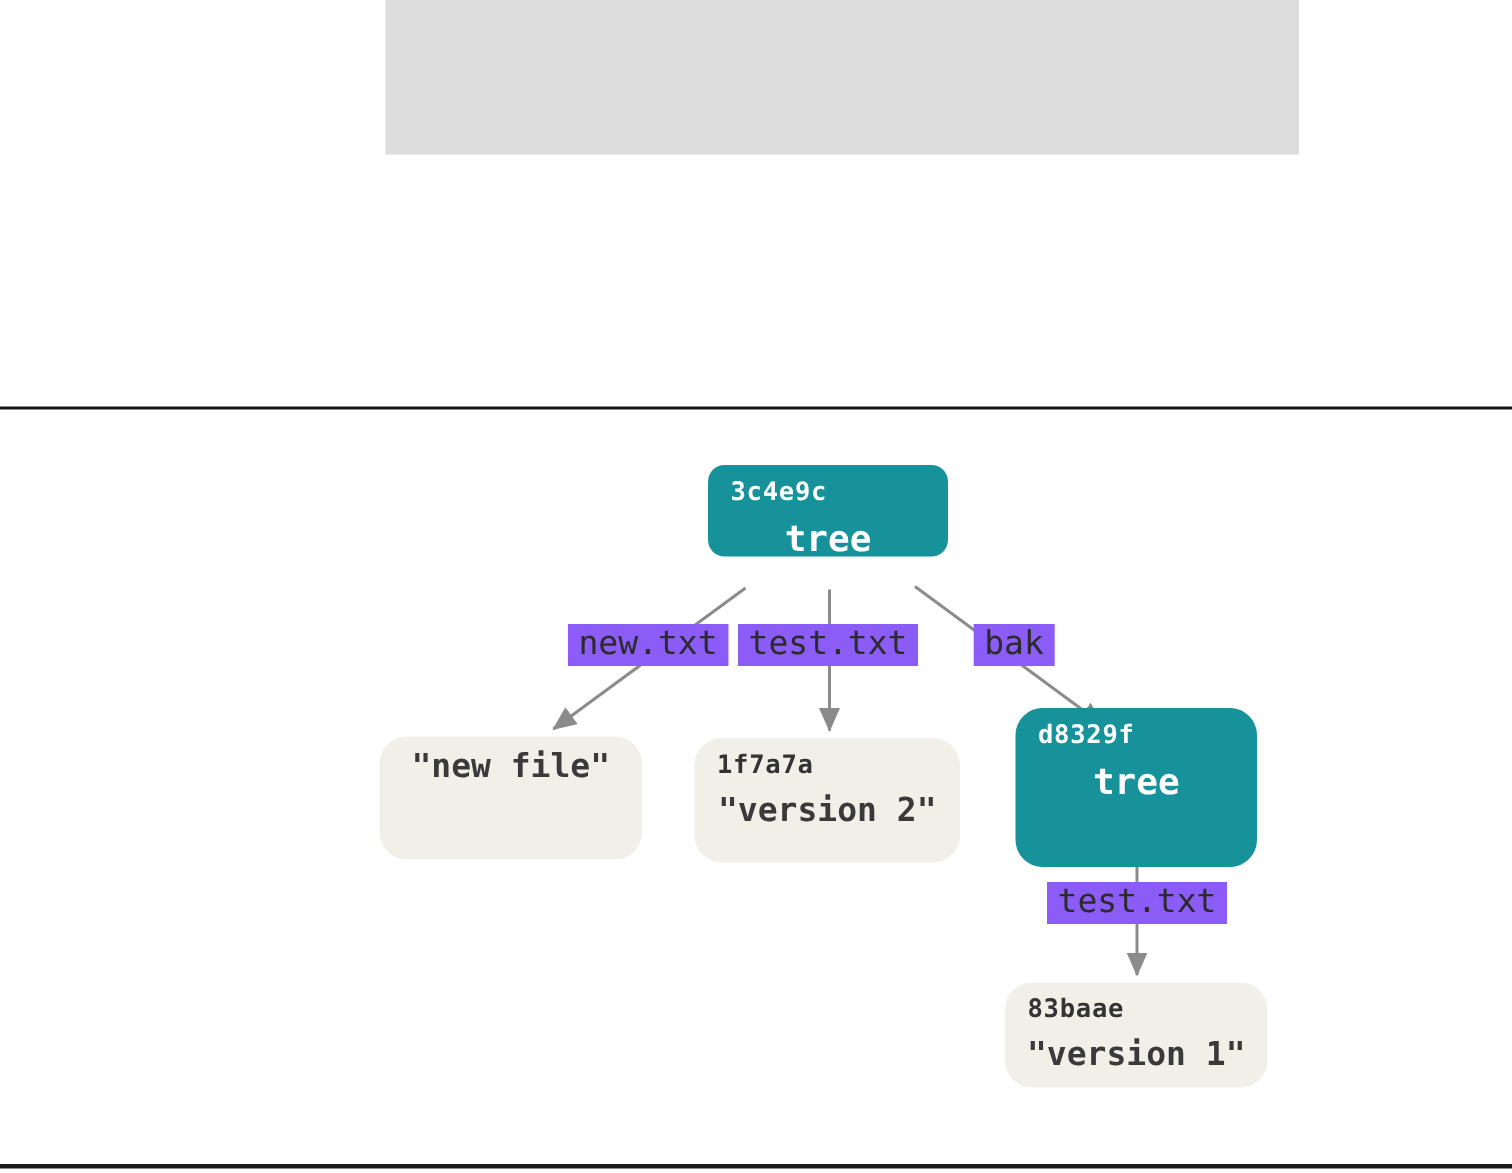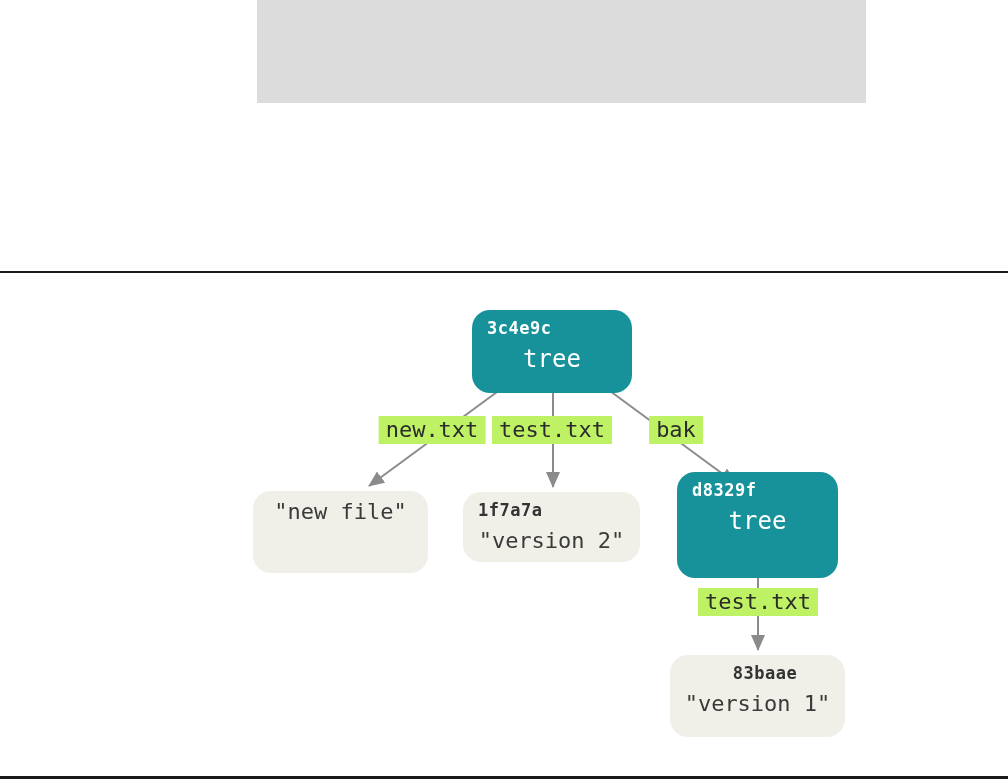--- a/index.html
+++ b/index.html
@@ -39,21 +39,21 @@
     pointer-events: none;
   }
   .edges-layer line {
     stroke: #8b8b8b;
     stroke-width: 2;
   }
 
   .edge-label {
     position: absolute;
     transform: translate(-50%, -50%);
-    background: #bef264;
+    background: #8b5cf6;
     padding: 2px 7px;
     font-size: 22px;
     line-height: 24px;
     color: #2b2b2b;
     white-space: nowrap;
   }
 
   .node {
     position: absolute;
     border-radius: 18px;
@@ -69,20 +69,21 @@
     font-weight: bold;
     letter-spacing: 0.5px;
   }
   .node .nlabel {
     display: block;
     text-align: center;
     font-size: 24px;
     line-height: 28px;
     margin-top: 7px;
     white-space: nowrap;
+    font-weight: bold;
   }
   .node-tree {
     background: #17929b;
     color: #ffffff;
   }
   .node-blob {
     background: #f0efe8;
     color: #333333;
   }
   .node-blob .nlabel {
@@ -109,39 +110,39 @@
     <line x1="553" y1="393" x2="553" y2="487" marker-end="url(#arrow)"></line>
     <line x1="610" y1="391" x2="735" y2="483" marker-end="url(#arrow)"></line>
     <line x1="758" y1="570" x2="758" y2="650" marker-end="url(#arrow)"></line>
   </svg>
 
   <span class="edge-label" style="left:432px; top:430px;">new.txt</span>
   <span class="edge-label" style="left:552px; top:430px;">test.txt</span>
   <span class="edge-label" style="left:676px; top:430px;text-align:right;">bak</span>
   <span class="edge-label" style="left:758px; top:602px;">test.txt</span>
 
-  <div class="node node-tree" style="left:472px; top:310px; width:160px; height:83px;">
+  <div class="node node-tree" style="left:472px; top:310px; width:160px; height:61px;border-radius:11px;">
     <span class="hash">3c4e9c</span>
     <span class="nlabel">tree</span>
   </div>
 
   <div class="node node-blob" style="left:253px; top:491px; width:175px; height:82px;">
     <span class="nlabel">"new file"</span>
   </div>
 
-  <div class="node node-blob" style="left:463px; top:492px; width:177px; height:70px;">
+  <div class="node node-blob" style="left:463px; top:492px; width:177px; height:83px;">
     <span class="hash">1f7a7a</span>
     <span class="nlabel">"version 2"</span>
   </div>
 
   <div class="node node-tree" style="left:677px; top:472px; width:161px; height:106px;">
     <span class="hash">d8329f</span>
     <span class="nlabel">tree</span>
   </div>
 
-  <div class="node node-blob" style="left:670px; top:655px; width:175px; height:82px;align-items:center;">
+  <div class="node node-blob" style="left:670px; top:655px; width:175px; height:70px;">
     <span class="hash">83baae</span>
     <span class="nlabel">"version 1"</span>
   </div>
 
   <div class="divider divider-bottom"></div>
 
 </div>
 
 </body></html>

